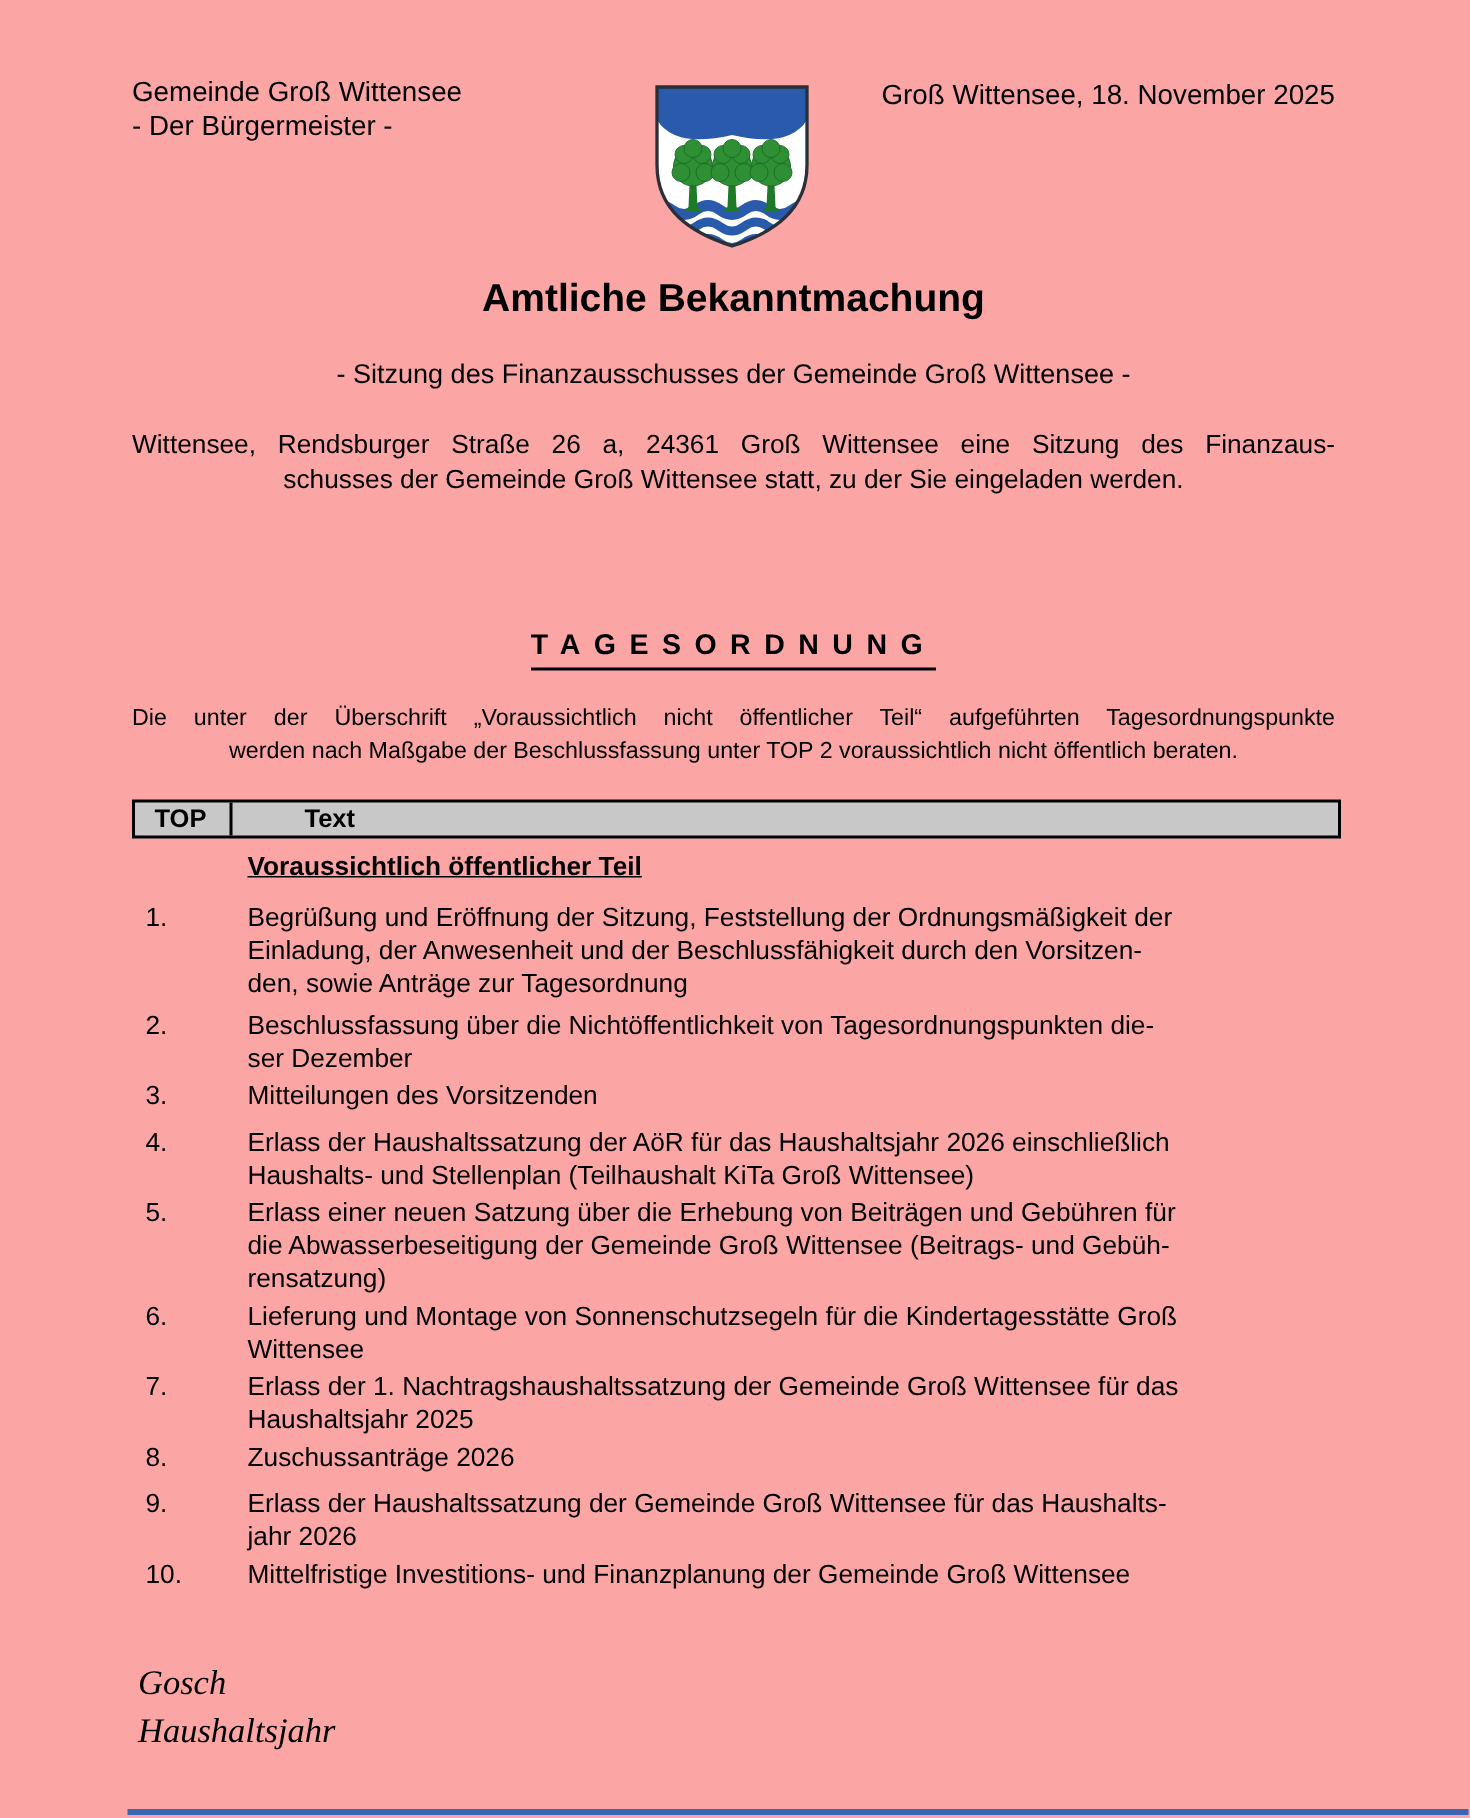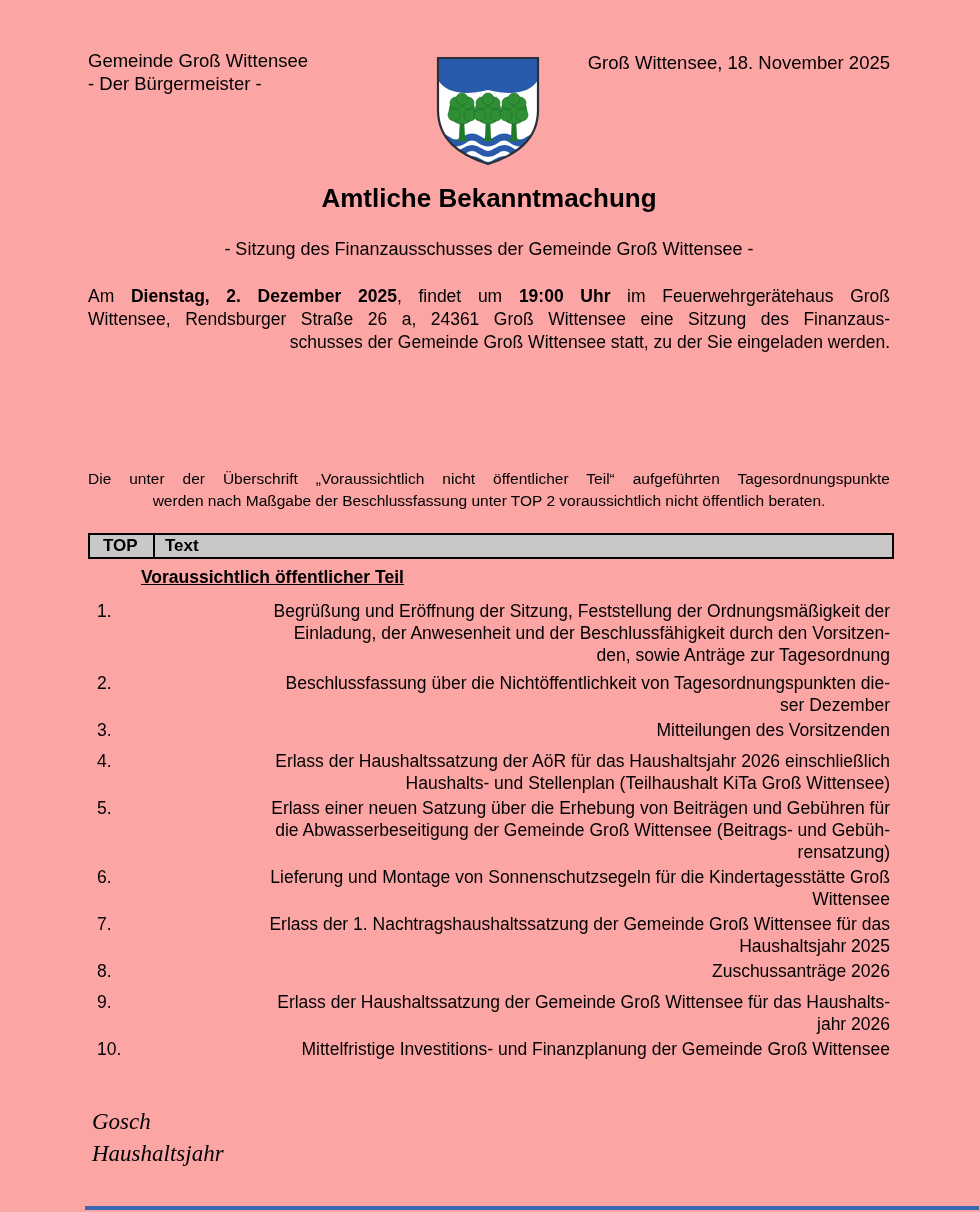--- a/index.html
+++ b/index.html
@@ -28,56 +28,56 @@
     text-align: center; font-size: 26px; font-weight: bold;
   }
   .doc-subtitle {
     position: absolute; left: 88px; top: 239px; width: 802px;
     text-align: center; font-size: 18px; font-weight: normal;
   }
 
   
   .intro { position: absolute; left: 88px; top: 285px; width: 802px; font-size: 17.5px; }
   .intro .jline { line-height: 23px; text-align: justify; text-align-last: justify; }
-  .intro .lline { line-height: 23px; text-align: right; }
+  .intro .lline { line-height: 23px; text-align: center; }
   .b { font-weight: bold; }
 
   
   .agenda-heading {
     position: absolute; left: 88px; top: 420px; width: 802px; text-align: center;
   }
   .agenda-heading span {
     display: inline-block; font-size: 19px; font-weight: bold;
     letter-spacing: 9px; border-bottom: 2px solid #000; padding-bottom: 3px;
   }
 
   
   .note { position: absolute; left: 88px; top: 468px; width: 802px; font-size: 15.5px; }
   .note .jline { line-height: 22px; text-align: justify; text-align-last: justify; }
   .note .lline { line-height: 22px; text-align: center; }
 
   
   .tbl-header {
     position: absolute; left: 88px; top: 533px; width: 802px; height: 22px;
     display: flex; background: #c8c8c8; border: 2px solid #000;
-    font-weight: bold; font-size: 17px; line-height: 22px;
+    font-weight: bold; font-size: 17px; line-height: 22px; gap: 38px;
   }
   .tbl-header .col-top { width: 50px; padding-left: 13px; border-right: 2px solid #000; }
   .tbl-header .col-text { padding-left: 10px; flex: 1; }
 
   .tbl-body { position: absolute; left: 97px; top: 566px; width: 793px; font-size: 17.5px; }
   .section-heading {
-    margin-left: 44px; margin-bottom: 12px;
+    margin-left: 68px; margin-bottom: 12px;
     font-weight: bold; text-decoration: underline; line-height: 22px;
   }
   .row { display: flex; margin-bottom: 3px; }
   .row.g { margin-top: 9px; }
   .row.after1 { margin-bottom: 6px; }
   .row .num { width: 68px; line-height: 22px; }
-  .row .txt { width: 725px; line-height: 22px; white-space: pre-line; text-align: right; }
+  .row .txt { width: 725px; line-height: 22px; white-space: pre-line; }
 
   
   .signature {
     position: absolute; left: 92px; top: 1106px;
     font-family: "Liberation Serif", serif; font-style: italic;
     font-size: 23px; line-height: 32px;
   }
 
   
   .footer-rule {
@@ -142,25 +142,27 @@
       <path d="M6,4 H106 V56 C106,86 84,101 56,110 C28,101 6,86 6,56 Z" fill="none" stroke="#2a2f38" stroke-width="2.2"></path>
     </svg>
   </div>
 
   <div class="dateline">Groß Wittensee, 18. November 2025</div>
 
   <div class="doc-title">Amtliche Bekanntmachung</div>
   <div class="doc-subtitle">- Sitzung des Finanzausschusses der Gemeinde Groß Wittensee -</div>
 
   <div class="intro">
-    <div class="jline"><span>Am </span><span class="b">Dienstag, 2. Dezember 2025</span><span>, findet um </span><span class="b">19:00 Uhr</span><span> im Feuerwehrgerätehaus Groß</span></div>
     <div class="jline">Wittensee, Rendsburger Straße 26 a, 24361 Groß Wittensee eine Sitzung des Finanzaus-</div>
     <div class="lline">schusses der Gemeinde Groß Wittensee statt, zu der Sie eingeladen werden.</div>
   </div>
 
+  <div class="agenda-heading">
+    <span>TAGESORDNUNG</span>
+  </div>
 
   <div class="note">
     <div class="jline">Die unter der Überschrift „Voraussichtlich nicht öffentlicher Teil“ aufgeführten Tagesordnungspunkte</div>
     <div class="lline">werden nach Maßgabe der Beschlussfassung unter TOP 2 voraussichtlich nicht öffentlich beraten.</div>
   </div>
 
   <div class="tbl-header">
     <div class="col-top">TOP</div>
     <div class="col-text">Text</div>
   </div>

